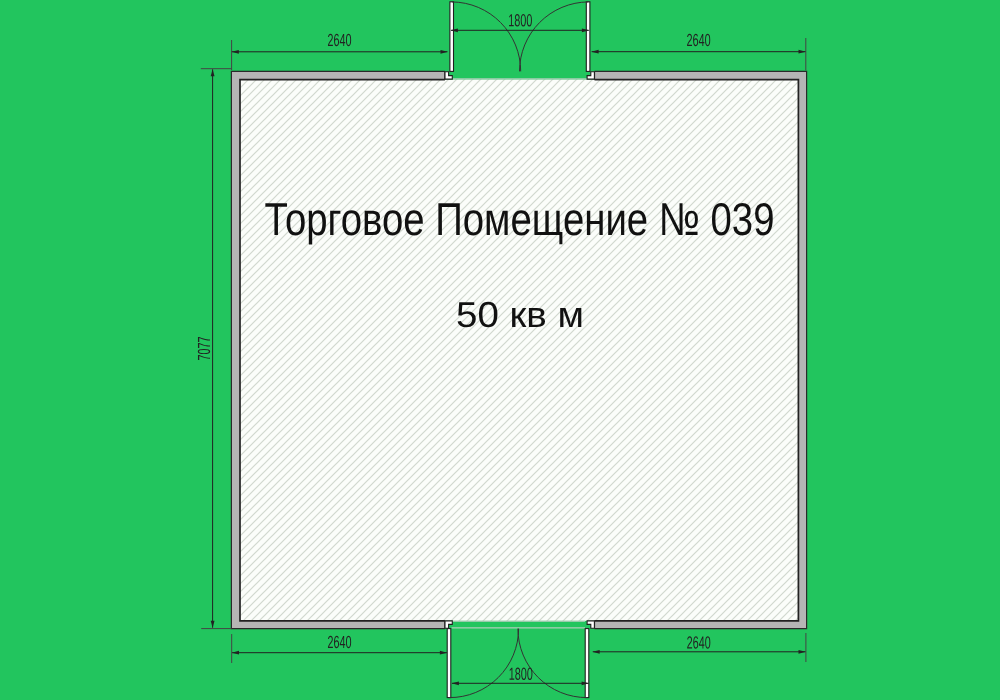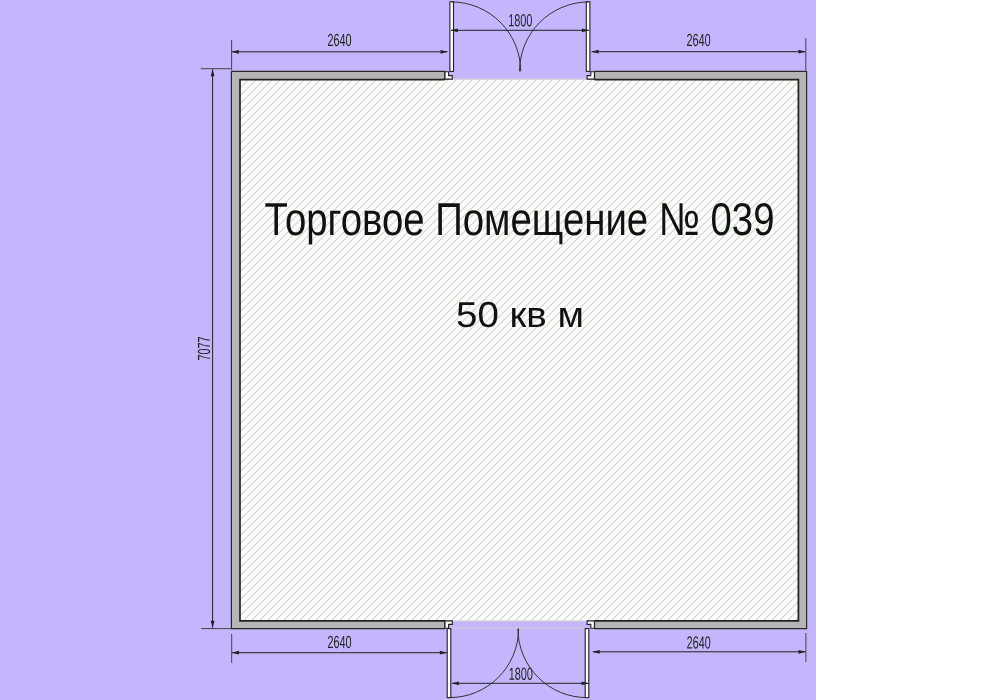--- a/index.html
+++ b/index.html
@@ -1,16 +1,16 @@
 <!DOCTYPE html>
 <html><head>
 <meta charset="utf-8">
 <style>
   html,body{margin:0;padding:0;background:#ffffff;}
-  #page{position:relative;width:816px;height:700px;background:#c4b5fd;overflow:hidden;
+  #page{position:relative;width:1000px;height:700px;background:#22c55e;overflow:hidden;
         font-family:"Liberation Sans", sans-serif;}
   svg{position:absolute;left:0;top:0;}
   text{font-family:"Liberation Sans", sans-serif;}
 </style>
 </head>
 <body>
 <div id="page">
 <svg width="1000" height="700" viewBox="0 0 1000 700">
   <defs>
     <pattern id="hatch" width="8" height="8" patternUnits="userSpaceOnUse">

